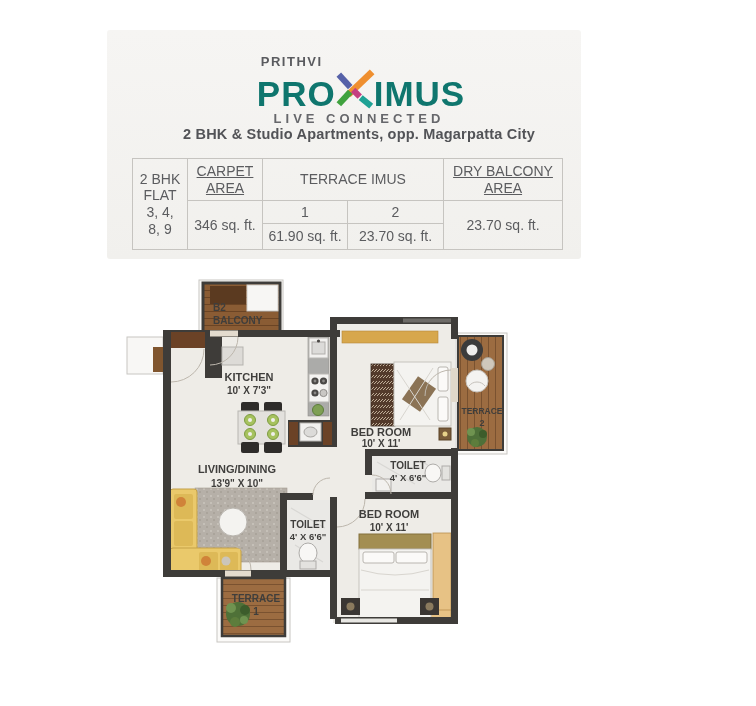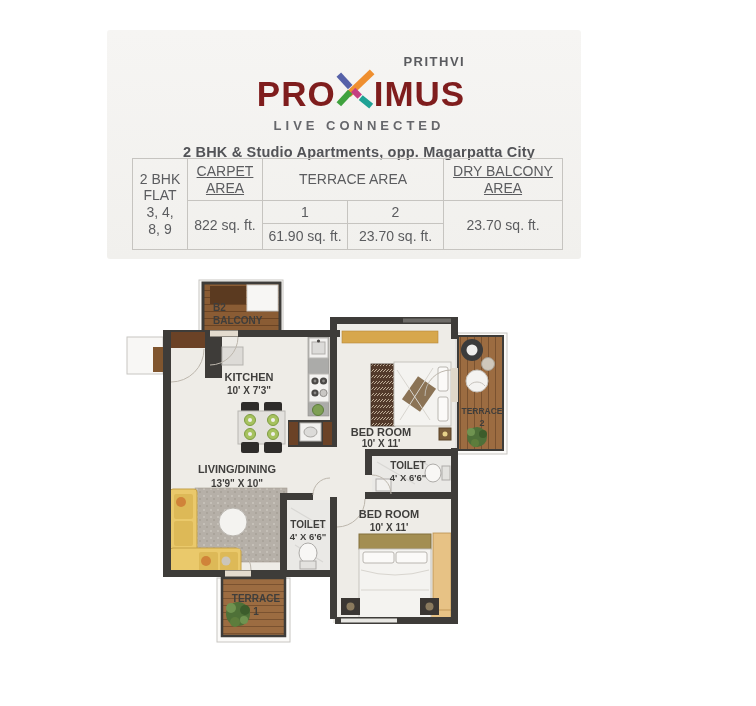--- a/index.html
+++ b/index.html
@@ -14,33 +14,32 @@
     background:linear-gradient(180deg,#f6f5f3,#f1f0ed);
     border-radius:3px;
   }
   .logo{
     position:absolute;left:120px;top:54px;width:478px;
     display:flex;flex-direction:column;align-items:center;
   }
   .brand{ text-align:left; transform:translateX(2px); }
   .brand-top{
     font-size:13px;font-weight:700;letter-spacing:1.5px;color:#5a5b5f;
-    margin-left:10px;margin-bottom:0px;text-align:right;
+    margin-left:4px;margin-bottom:0px;
   }
   .brand-main{
-    font-size:35px;font-weight:700;letter-spacing:1px;color:#7f1d1d;
+    font-size:35px;font-weight:700;letter-spacing:1px;color:#0f766e;
     line-height:1;white-space:nowrap;
   }
   .brand-x{ width:42px;height:40px;vertical-align:-3px;margin:0 -2px; }
   .tagline{
     font-size:13px;font-weight:700;letter-spacing:4px;color:#66676b;
-    margin-top:7px;
   }
   .subtitle{
-    font-size:14.5px;font-weight:700;color:#525357;margin-top:11px;
+    font-size:14.5px;font-weight:700;color:#525357;
     letter-spacing:0.2px;
   }
   table.areas{
     position:absolute;left:132px;top:158px;width:430px;
     border-collapse:collapse;table-layout:fixed;
     font-size:14px;color:#5b5c5f;
   }
   table.areas td{
     border:1px solid #c6c4c0;text-align:center;vertical-align:middle;
     line-height:1.18;padding:0;
@@ -83,26 +82,26 @@
       <col style="width:119px">
     </colgroup>
   <tbody>
       <tr class="r1">
     <td rowspan="3" class="flat-cell">2 BHK
 FLAT
 3, 4,
 8, 9</td>
     <td class="pre">CARPET
 AREA</td>
-    <td colspan="2">TERRACE AREA</td>
+    <td colspan="2">TERRACE IMUS</td>
     <td class="pre">DRY BALCONY
 AREA</td>
   </tr>
   <tr class="r2">
-    <td rowspan="2">822 sq. ft.</td>
+    <td rowspan="2">346 sq. ft.</td>
     <td>1</td>
     <td>2</td>
     <td rowspan="2">23.70 sq. ft.</td>
   </tr>
   <tr class="r3">
     <td>61.90 sq. ft.</td>
     <td>23.70 sq. ft.</td>
   </tr>
 </tbody>
   </table>

